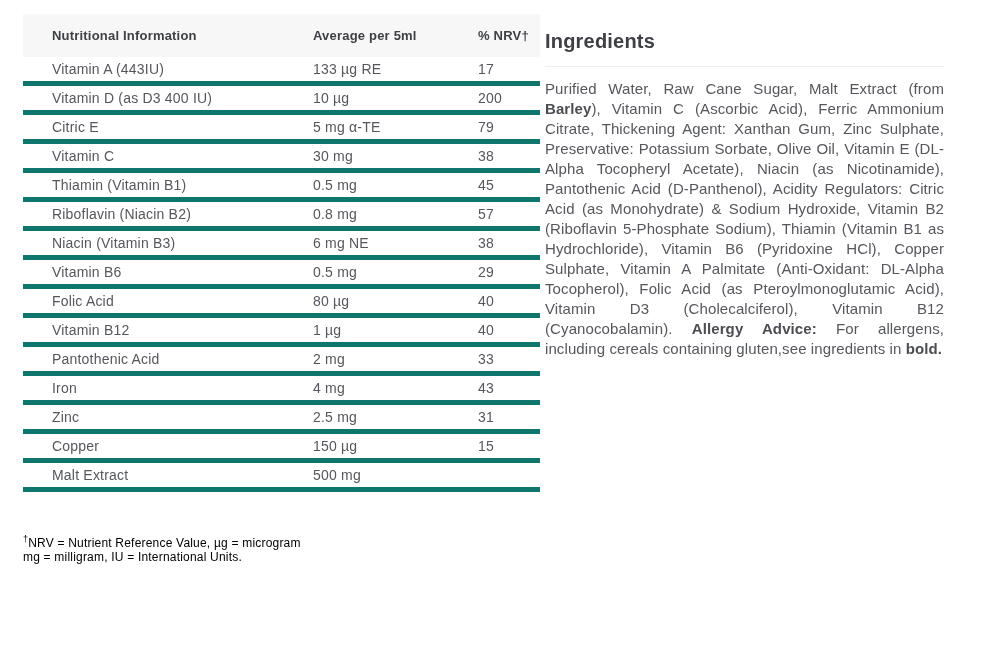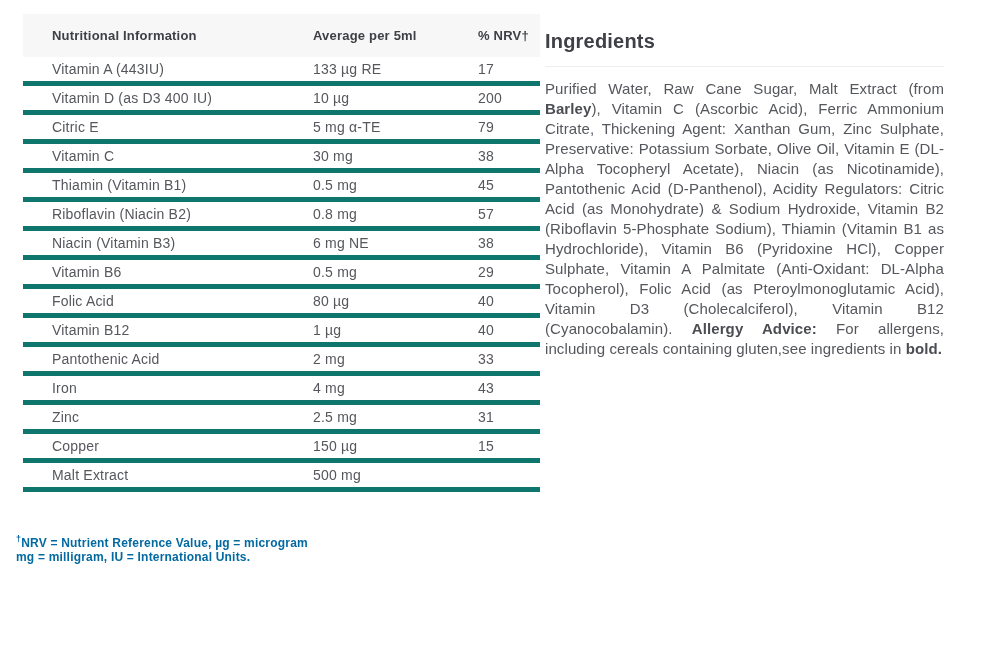--- a/index.html
+++ b/index.html
@@ -39,25 +39,24 @@
     border-bottom: 5px solid #0f766e;
     font-size: 14px;
     color: #55575c;
     letter-spacing: 0.2px;
     background: #ffffff;
   }
 
   
   .footnotes {
     position: absolute;
-    left: 16px; top: 532px;
+    left: 23px; top: 532px;
     font-size: 12px;
-    color: #0369a1;
+    color: #000000;
     letter-spacing: 0.2px;
-    font-weight: bold;
   }
   .footnotes p { line-height: 14px; }
   .footnotes p + p { }
   .footnotes sup { font-size: 9px; }
 
   
   .ingredients {
     position: absolute;
     left: 545px; top: 31px;
     width: 399px;

